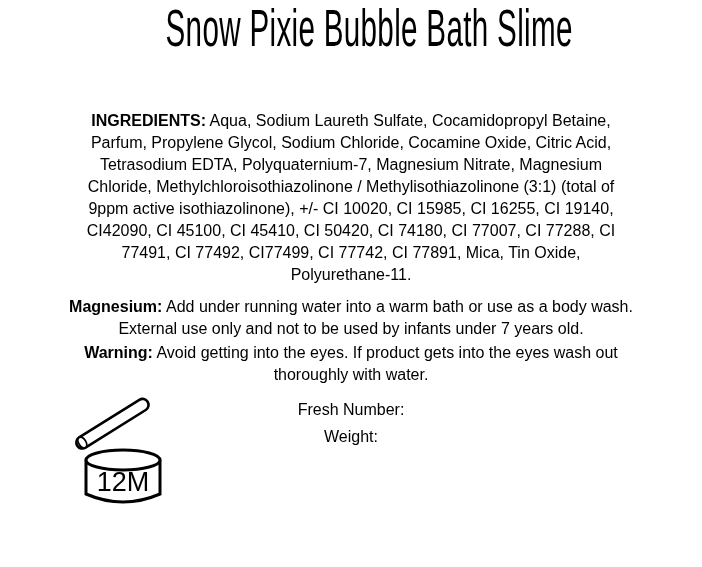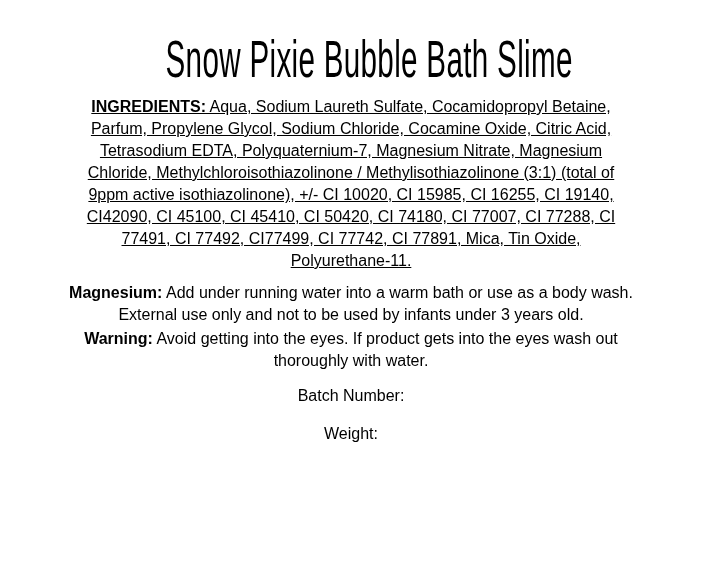--- a/index.html
+++ b/index.html
@@ -12,21 +12,21 @@
     background: #ffffff;
     color: #000000;
     font-family: "Liberation Sans", sans-serif;
     overflow: hidden;
   }
 
   
   .title-wrap {
     height: 86px;
     display: flex;
-    align-items: flex-end;
+    align-items: flex-start;
     justify-content: center;
     padding-left: 36px;
   }
   .title-text {
     display: inline-block;
     font-size: 47px;
     font-weight: 400;
     white-space: nowrap;
     transform: scale(0.63, 1.1);
     letter-spacing: 0.5px;
@@ -36,32 +36,32 @@
   .para {
     width: 694px;
     margin: 0 auto;
     text-align: center;
     font-size: 16px;
     line-height: 22px;
     white-space: pre-line;
   }
   .para b { font-weight: bold; }
 
-  .ingredients-para { margin-top: 10px; text-decoration: underline; }
+  .ingredients-para { margin-top: 24px; }
   .directions-para  { margin-top: 10px; }
   .warning-para     { margin-top: 2px; }
 
   
   .footer-block {
     margin-top: 13px;
     text-align: center;
     font-size: 16px;
   }
   .batch-line  { line-height: 22px; }
-  .weight-line { line-height: 22px; margin-top: 16px; }
+  .weight-line { line-height: 22px; margin-top: 5px; }
   .company-block {
     margin-top: 13px;
     line-height: 22px;
     white-space: pre-line;
   }
 
   
   .pao-icon {
     position: absolute;
     left: 66px;
@@ -88,24 +88,38 @@
   <p class="para ingredients-para"><b>INGREDIENTS:</b><span> Aqua, Sodium Laureth Sulfate, Cocamidopropyl Betaine,
 Parfum, Propylene Glycol, Sodium Chloride, Cocamine Oxide, Citric Acid,
 Tetrasodium EDTA, Polyquaternium-7, Magnesium Nitrate, Magnesium
 Chloride, Methylchloroisothiazolinone / Methylisothiazolinone (3:1) (total of
 9ppm active isothiazolinone), +/- CI 10020, CI 15985, CI 16255, CI 19140,
 CI42090, CI 45100, CI 45410, CI 50420, CI 74180, CI 77007, CI 77288, CI
 77491, CI 77492, CI77499, CI 77742, CI 77891, Mica, Tin Oxide,
 Polyurethane-11.</span></p>
 
   <p class="para directions-para"><b>Magnesium:</b><span> Add under running water into a warm bath or use as a body wash.
-External use only and not to be used by infants under 3 years old.</span></p>
+External use only and not to be used by infants under 7 years old.</span></p>
 
   <p class="para warning-para"><b>Warning:</b><span> Avoid getting into the eyes. If product gets into the eyes wash out
 thoroughly with water.</span></p>
 
   <div class="footer-block">
-    <div class="batch-line">Batch Number:</div>
+    <div class="batch-line">Fresh Number:</div>
     <div class="weight-line">Weight:</div>
   </div>
 
+  <div class="pao-icon">
+    <svg viewBox="0 0 108 122" xmlns="http://www.w3.org/2000/svg">
+
+      <g transform="rotate(-32 46 33)">
+        <rect x="5" y="27" width="83" height="12" rx="6" fill="#ffffff" stroke="#000000" stroke-width="2.6"></rect>
+        <ellipse cx="11" cy="33" rx="3.6" ry="5.9" fill="#ffffff" stroke="#000000" stroke-width="1.8"></ellipse>
+      </g>
+
+      <path d="M20 69 L20 103 Q57 119 94 103 L94 69" fill="#ffffff" stroke="#000000" stroke-width="3"></path>
+
+      <ellipse cx="57" cy="69" rx="37" ry="10" fill="#ffffff" stroke="#000000" stroke-width="3"></ellipse>
+      <text class="pao-months" x="57" y="100" text-anchor="middle">12M</text>
+    </svg>
+  </div>
 
 </div>
 
 </body></html>

